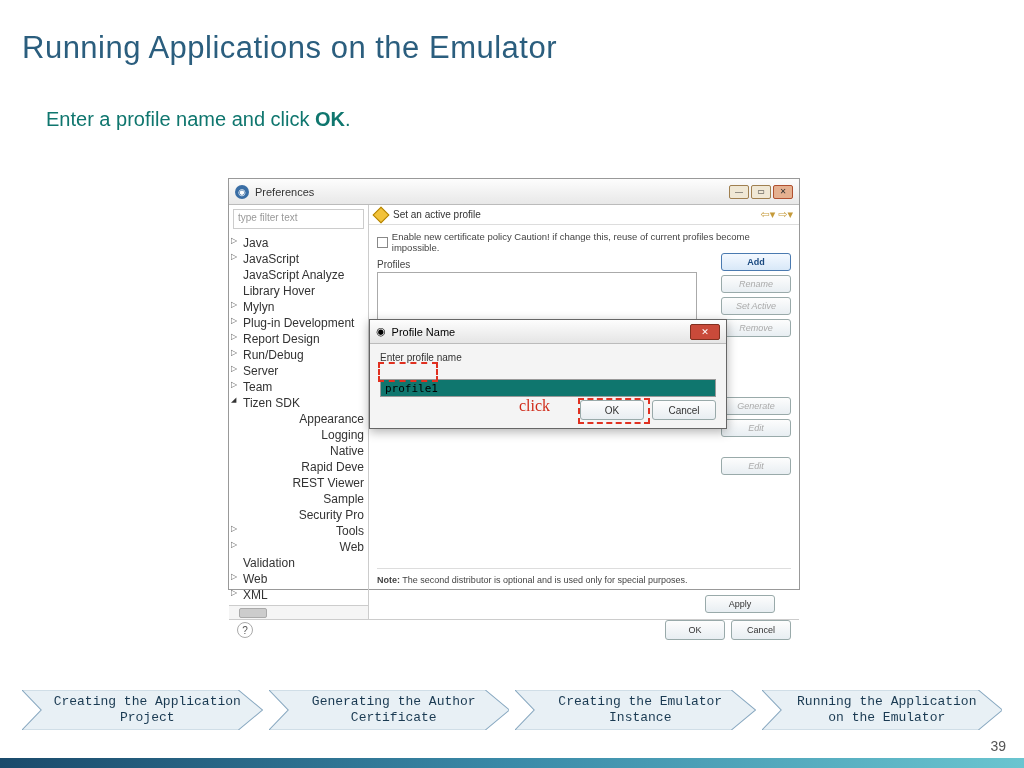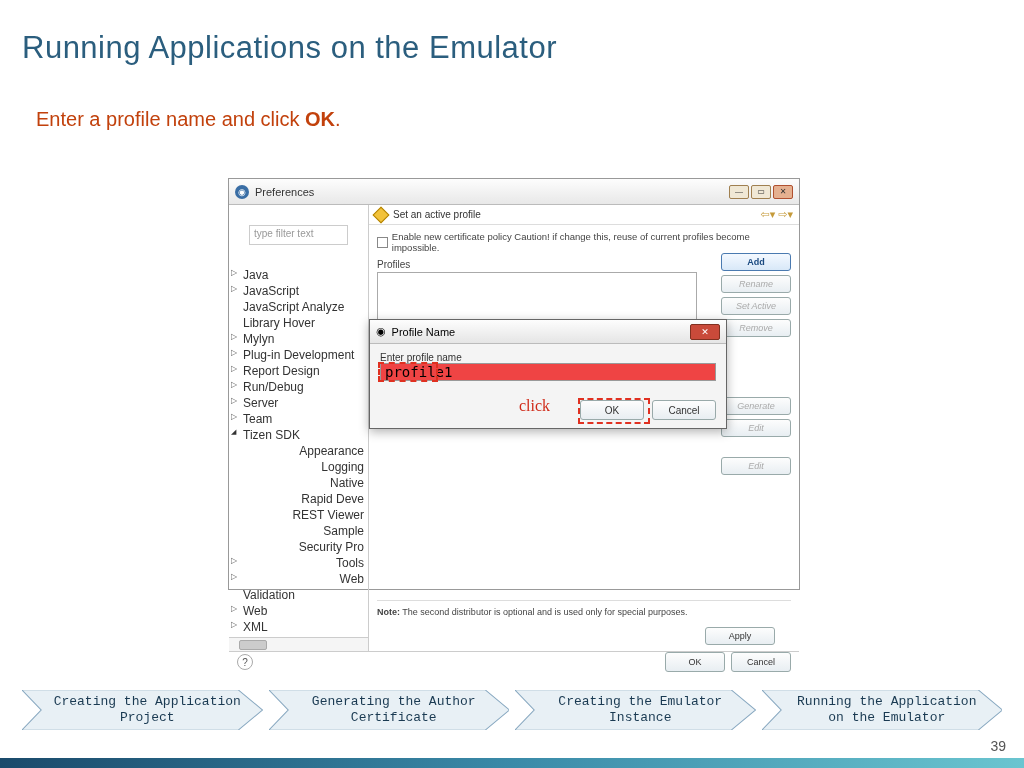--- a/index.html
+++ b/index.html
@@ -15,24 +15,24 @@
     position: absolute;
     left: 22px;
     top: 30px;
     font-size: 31px;
     color: #2b5e7e;
     font-weight: 400;
     letter-spacing: 0.5px;
   }
   .subtitle {
     position: absolute;
-    left: 36px;
+    left: 46px;
     top: 108px;
     font-size: 20px;
-    color: #c2410c;
+    color: #0f766e;
   }
   .subtitle b { font-weight: bold; }
   .screenshot {
     position: absolute;
     left: 228px;
     top: 178px;
     width: 572px;
     height: 412px;
     border: 1px solid #999;
     background: #fff;
@@ -51,21 +51,21 @@
   .pref-titlebar .icon-tizen {
     width: 14px; height: 14px; border-radius: 50%;
     background: #3a6ea5; margin-right: 6px;
     display:flex;align-items:center;justify-content:center;color:#fff;font-size:9px;
   }
   .winbtns { margin-left:auto; display:flex; gap:2px; }
   .winbtn { width:20px; height:14px; border:1px solid #a08050; background:#f0e8d5; border-radius:2px; font-size:8px; display:flex;align-items:center;justify-content:center;}
   .winbtn.close { background:#e5b090; border-color:#b05030;}
   .pref-body { position:absolute; top:26px; left:0; right:0; bottom:0; display:flex; flex-direction:column;}
   .pref-content { flex:1; display:flex; }
-  .filter-box { height:20px; border:1px solid #ccc; margin:20px; font-size:10px; color:#999; padding:2px 4px; background:#fff;}
+  .filter-box { height:20px; border:1px solid #ccc; margin:4px; font-size:10px; color:#999; padding:2px 4px; background:#fff;}
   .tree-panel { width:140px; border-right:1px solid #ccc; display:flex; flex-direction:column;}
   .tree { flex:1; font-size:12px; color:#333; padding:2px 0; overflow:hidden;}
   .tree-item { padding:1px 4px 1px 14px; white-space:nowrap; position:relative;}
   .tree-item.exp::before { content:"▷"; position:absolute; left:2px; font-size:8px; color:#666;}
   .tree-item.col::before { content:"◢"; position:absolute; left:2px; font-size:7px; color:#333;}
   .tree-sub { padding-left: 26px; text-align: right; }
   .tree-hscroll { height:14px; border-top:1px solid #ccc; background:#f5f5f5; position:relative;}
   .tree-hscroll .thumb { position:absolute; left:10px; top:2px; width:28px; height:10px; background:#ccc; border:1px solid #aaa; border-radius:2px;}
   .right-panel { flex:1; display:flex; flex-direction:column; font-size:10px; color:#333;}
   .warn-bar { height:20px; display:flex; align-items:center; padding:0 6px; border-bottom:1px solid #ddd;}
@@ -90,21 +90,21 @@
   .bottom-bar .btn { width:60px; height:20px;}
   
   .pn-dialog {
     position:absolute; left:140px; top:140px; width:358px; height:110px;
     border:1px solid #666; background:#f4f4f4; box-shadow:0 3px 10px rgba(0,0,0,.3);
   }
   .pn-title { height:24px; background:linear-gradient(#fdfdfd,#e5e5e5); border-bottom:1px solid #bbb; display:flex; align-items:center; padding:0 6px; font-size:11px;}
   .pn-title .icon-tizen { margin-right:6px;}
   .pn-close { margin-left:auto; width:30px;height:16px;background:#c94a3a;border:1px solid #803020;border-radius:2px;color:#fff;font-size:9px;display:flex;align-items:center;justify-content:center;}
   .pn-body { padding:8px 10px; font-size:10px; color:#333;}
-  .pn-input { margin-top:0; height:18px; width:100%; border:1px solid #999; background:#ef4444; padding:2px 4px; font-size:14px; font-family:monospace;}
+  .pn-input { margin-top:16px; height:18px; width:100%; border:1px solid #999; background:#0f766e; padding:2px 4px; font-size:11px; font-family:monospace;}
   .pn-btns { position:absolute; bottom:8px; right:10px; display:flex; gap:8px;}
   .pn-btns .btn { width:64px; height:20px; font-size:10px;}
   .red-dash { position:absolute; border:2px dashed #e03020; pointer-events:none;}
   .click-label { position:absolute; font-family:"Comic Sans MS",cursive; color:#d02a18; font-size:16px;}
   
   .process-row {
     position:absolute; left:22px; bottom:38px; right:22px; height:40px;
     display:flex; gap:6px;
   }
   .chevron {

